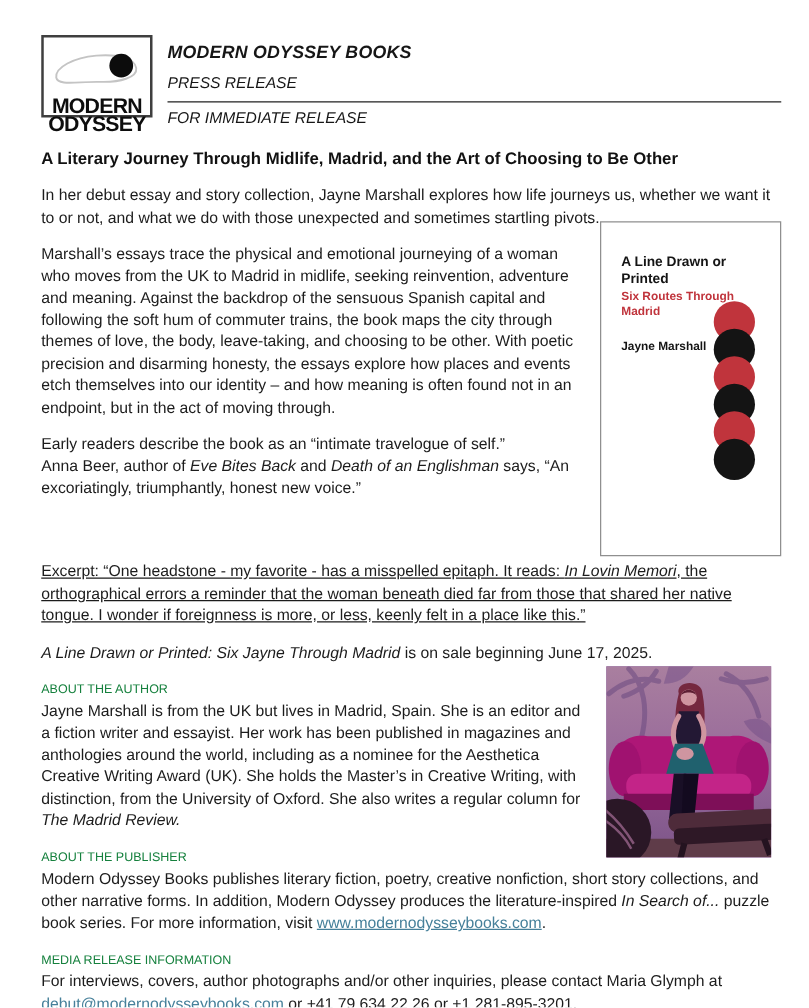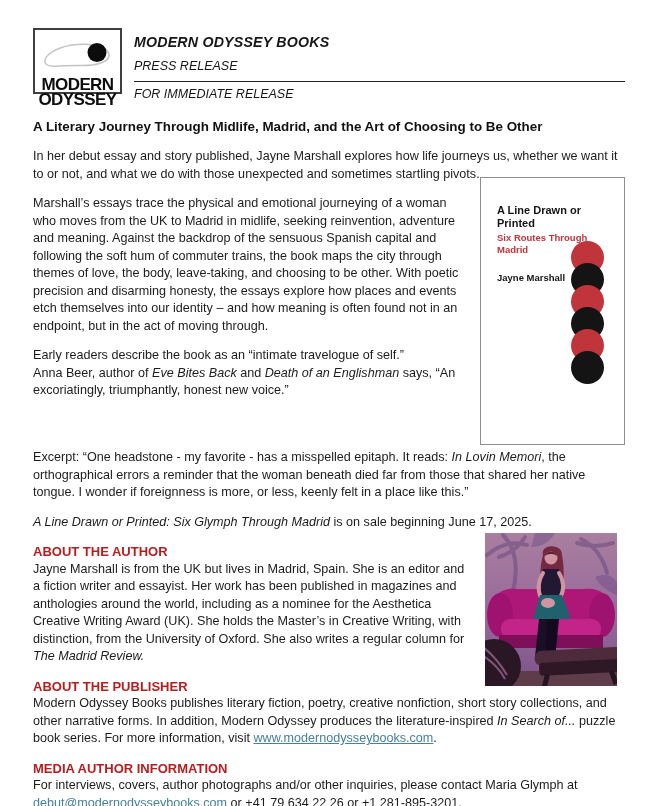--- a/index.html
+++ b/index.html
@@ -18,25 +18,25 @@
   .logo-comet { display:block; margin:0 auto; }
   .logo-word { font-size:17px; font-weight:900; line-height:15px; letter-spacing:-0.6px; color:#0d0d0d; }
   .head-text { flex:1; padding-top:6px; font-size:12.5px; color:#161616;font-style:italic; }
   .brand-line { font-weight:700; font-size:14.2px; letter-spacing:0.2px; margin-bottom:9px; }
   .ht-row { line-height:15px; margin-bottom:7px; }
   .release-row { border-top:1.6px solid #222; margin:0; padding-top:5px; line-height:15px; }
   
   main { font-size:12.6px; line-height:17.5px; }
   .headline { font-size:13.4px; font-weight:700; margin:16px 0 0; line-height:18px; color:#111; }
   p { margin:12px 0 0; }
-  .section-heading { font-size:13px; font-weight:700; margin:12px 0 0; line-height:17.5px; color:#b91c1c; }
+  .section-heading { font-size:10px; font-weight:400; margin:12px 0 0; line-height:17.5px; color:#15803d; }
   .section-heading + p { margin-top:0; }
   .it { font-style:italic; }
   a.doc-link { color:#46809a; text-decoration:underline; cursor:pointer; }
-  .excerpt { clear:right; }
+  .excerpt { clear:right;text-decoration:underline; }
   
   .book-cover {
     float:right; width:145px; height:268px; box-sizing:border-box;
     border:1px solid #8f8f8f; background:#fff; position:relative;
     margin:-6px 0 4px 17px; padding:26px 12px 0 16px;
   }
   .cover-title  { font-size:11px; font-weight:800; line-height:13px; color:#141414; }
   .cover-subtitle { font-size:9.5px; font-weight:800; line-height:12px; color:#c0343c; margin-top:2px; }
   .cover-author { font-size:9.5px; font-weight:700; margin-top:13px; color:#141414; }
   .cover-circles { position:absolute; left:90px; top:63px; }
@@ -66,21 +66,21 @@
     <div class="head-text">
       <div class="brand-line">MODERN ODYSSEY BOOKS</div>
       <div class="ht-row">PRESS RELEASE</div>
       <div class="release-row">FOR IMMEDIATE RELEASE</div>
     </div>
   </header>
 
   <main>
     <h1 class="headline">A Literary Journey Through Midlife, Madrid, and the Art of Choosing to Be Other</h1>
 
-    <p>In her debut essay and story published, Jayne Marshall explores how life journeys us, whether we want it to or not, and what we do with those unexpected and sometimes startling pivots.</p>
+    <p>In her debut essay and story collection, Jayne Marshall explores how life journeys us, whether we want it to or not, and what we do with those unexpected and sometimes startling pivots.</p>
 
     <aside class="book-cover">
       <div class="cover-title">A Line Drawn or Printed</div>
       <div class="cover-subtitle">Six Routes Through Madrid</div>
       <div class="cover-author">Jayne Marshall</div>
       <div class="cover-circles">
           <div class="circle" style="background: rgb(192, 52, 60);"></div>
           <div class="circle" style="background: rgb(20, 20, 20);"></div>
           <div class="circle" style="background: rgb(192, 52, 60);"></div>
           <div class="circle" style="background: rgb(20, 20, 20);"></div>
@@ -88,21 +88,21 @@
           <div class="circle" style="background: rgb(20, 20, 20);"></div>
         </div>
     </aside>
 
     <p>Marshall’s essays trace the physical and emotional journeying of a woman who moves from the UK to Madrid in midlife, seeking reinvention, adventure and meaning. Against the backdrop of the sensuous Spanish capital and following the soft hum of commuter trains, the book maps the city through themes of love, the body, leave-taking, and choosing to be other. With poetic precision and disarming honesty, the essays explore how places and events etch themselves into our identity – and how meaning is often found not in an endpoint, but in the act of moving through.</p>
 
     <p><span>Early readers describe the book as an “intimate travelogue of self.”</span><br><span>Anna Beer, author of </span><span class="it">Eve Bites Back</span><span> and </span><span class="it">Death of an Englishman</span><span> says, “An excoriatingly, triumphantly, honest new voice.”</span></p>
 
     <p class="excerpt"><span>Excerpt: “One headstone - my favorite - has a misspelled epitaph. It reads: </span><span class="it">In Lovin Memori</span><span>, the orthographical errors a reminder that the woman beneath died far from those that shared her native tongue. I wonder if foreignness is more, or less, keenly felt in a place like this.”</span></p>
 
-    <p><span class="it">A Line Drawn or Printed: Six Glymph Through Madrid</span><span> is on sale beginning June 17, 2025.</span></p>
+    <p><span class="it">A Line Drawn or Printed: Six Jayne Through Madrid</span><span> is on sale beginning June 17, 2025.</span></p>
 
     <aside class="author-photo">
       <svg width="132" height="153" viewBox="0 0 132 153">
         <defs>
           <linearGradient id="pbg" x1="0" y1="0" x2="0" y2="1">
             <stop offset="0" stop-color="#a97f9f"></stop>
             <stop offset="0.55" stop-color="#96689a"></stop>
             <stop offset="1" stop-color="#7c5488"></stop>
           </linearGradient>
         </defs>
@@ -153,16 +153,16 @@
         </g>
       </svg>
     </aside>
 
     <h2 class="section-heading">ABOUT THE AUTHOR</h2>
     <p><span>Jayne Marshall is from the UK but lives in Madrid, Spain. She is an editor and a fiction writer and essayist. Her work has been published in magazines and anthologies around the world, including as a nominee for the Aesthetica Creative Writing Award (UK). She holds the Master’s in Creative Writing, with distinction, from the University of Oxford. She also writes a regular column for </span><span class="it">The Madrid Review.</span></p>
 
     <h2 class="section-heading">ABOUT THE PUBLISHER</h2>
     <p><span>Modern Odyssey Books publishes literary fiction, poetry, creative nonfiction, short story collections, and other narrative forms. In addition, Modern Odyssey produces the literature-inspired </span><span class="it">In Search of...</span><span> puzzle book series. For more information, visit </span><a class="doc-link" href="#">www.modernodysseybooks.com</a><span>.</span></p>
 
-    <h2 class="section-heading">MEDIA AUTHOR INFORMATION</h2>
+    <h2 class="section-heading">MEDIA RELEASE INFORMATION</h2>
     <p><span>For interviews, covers, author photographs and/or other inquiries, please contact Maria Glymph at </span><a class="doc-link" href="#">debut@modernodysseybooks.com</a><span> or +41 79 634 22 26 or +1 281-895-3201.</span></p>
   </main>
 </div>
 
 </body></html>

